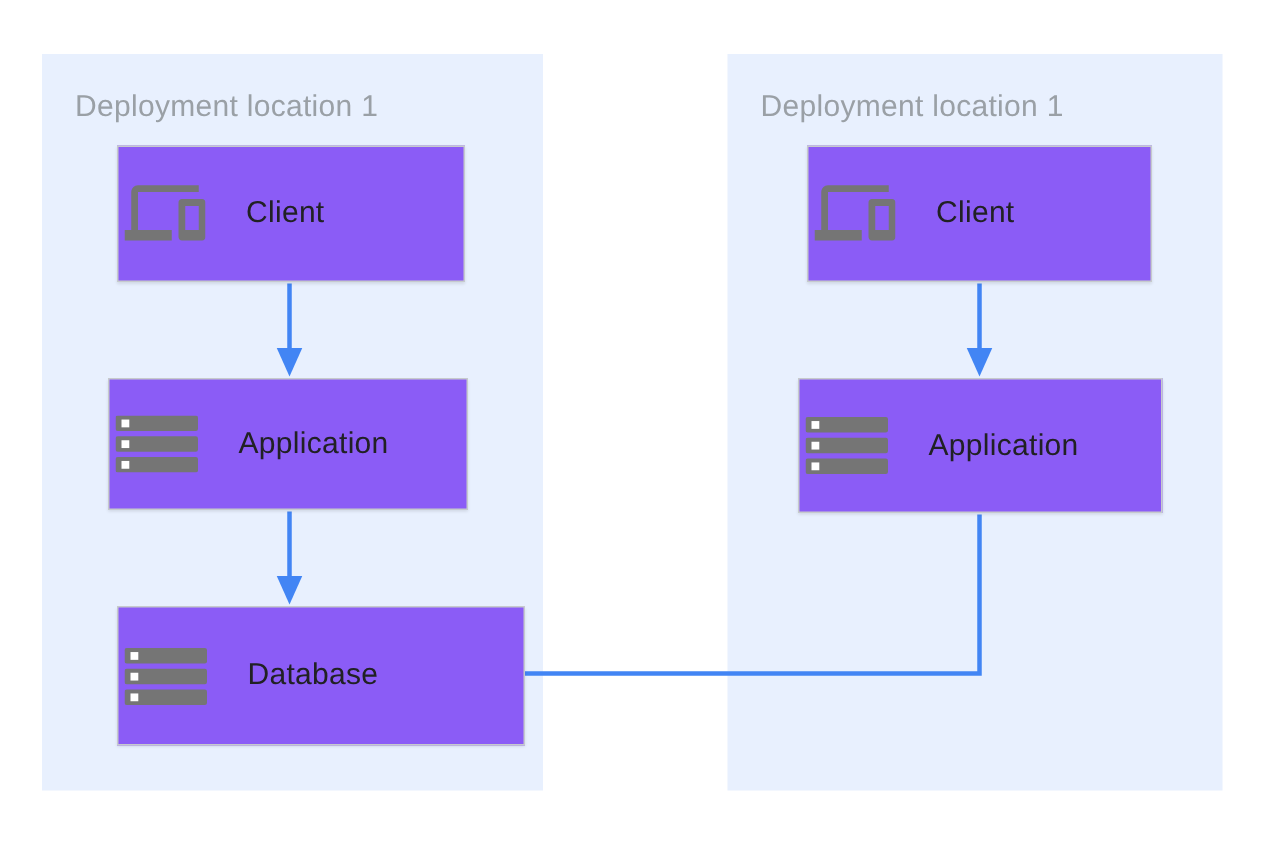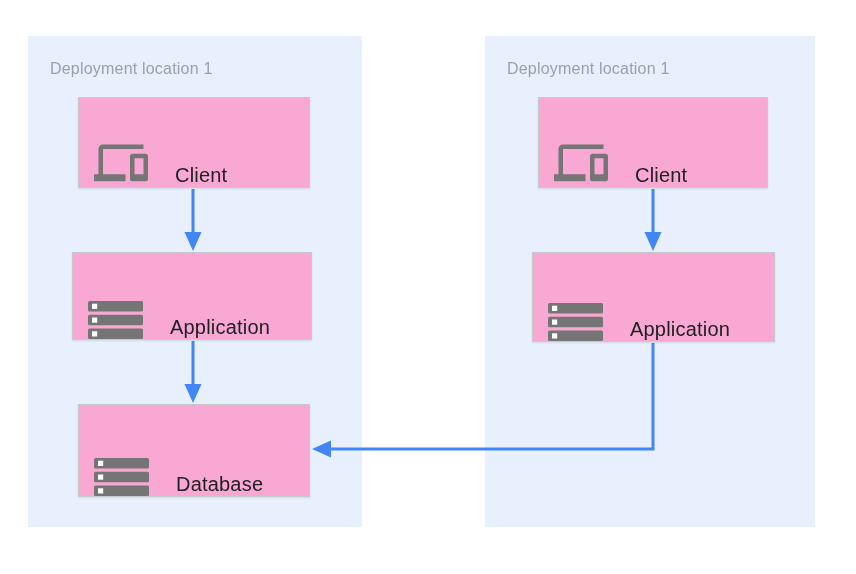--- a/index.html
+++ b/index.html
@@ -20,62 +20,62 @@
     height: 491px;
     background: #e8f0fe;
   }
   .panel-1 { left: 28px; width: 334px; }
   .panel-2 { left: 485px; width: 330px; }
 
   .panel-title {
     position: absolute;
     left: 22px;
     top: 24px;
-    font-size: 16px;
+    font-size: 20px;
     font-weight: 400;
     color: #9aa0a6;
     letter-spacing: 0.2px;
     white-space: nowrap;
   }
 
   .arrows {
     position: absolute;
     left: 0; top: 0;
     width: 856px; height: 574px;
     pointer-events: none;
   }
   .arrows line, .arrows path { stroke: #4285f4; stroke-width: 3; fill: none; }
   .arrows polygon { fill: #4285f4; stroke: none; }
 
   .node {
     position: absolute;
-    background: #f9a8d4;
+    background: #8b5cf6;
     border: 1px solid #c6cacd;
     box-shadow: 0 1px 2px rgba(0,0,0,0.10);
     display: flex;
-    align-items: flex-end;
-    padding-left: 15px;
+    align-items: center;
+    padding-left: 4px;
   }
   .node .icon {
     display: inline-flex;
     align-items: center;
     justify-content: center;
     flex: 0 0 auto;
   }
   .node .node-label {
     margin-left: 27px;
     font-size: 20px;
     color: #212124;
     letter-spacing: 0.2px;
     white-space: nowrap;
   }
 
   .node-client-1   { left: 78px;  top: 97px;  width: 232px; height: 91px; }
   .node-app-1      { left: 72px;  top: 252px; width: 240px; height: 88px; }
-  .node-db-1       { left: 78px;  top: 404px; width: 232px; height: 93px; }
+  .node-db-1       { left: 78px;  top: 404px; width: 272px; height: 93px; }
   .node-client-2   { left: 538px; top: 97px;  width: 230px; height: 91px; }
   .node-app-2      { left: 532px; top: 252px; width: 243px; height: 90px; }
 </style>
 </head>
 <body>
 
 <div class="stage">
 
   <section class="panel panel-1">
     <h2 class="panel-title">Deployment location 1</h2>

